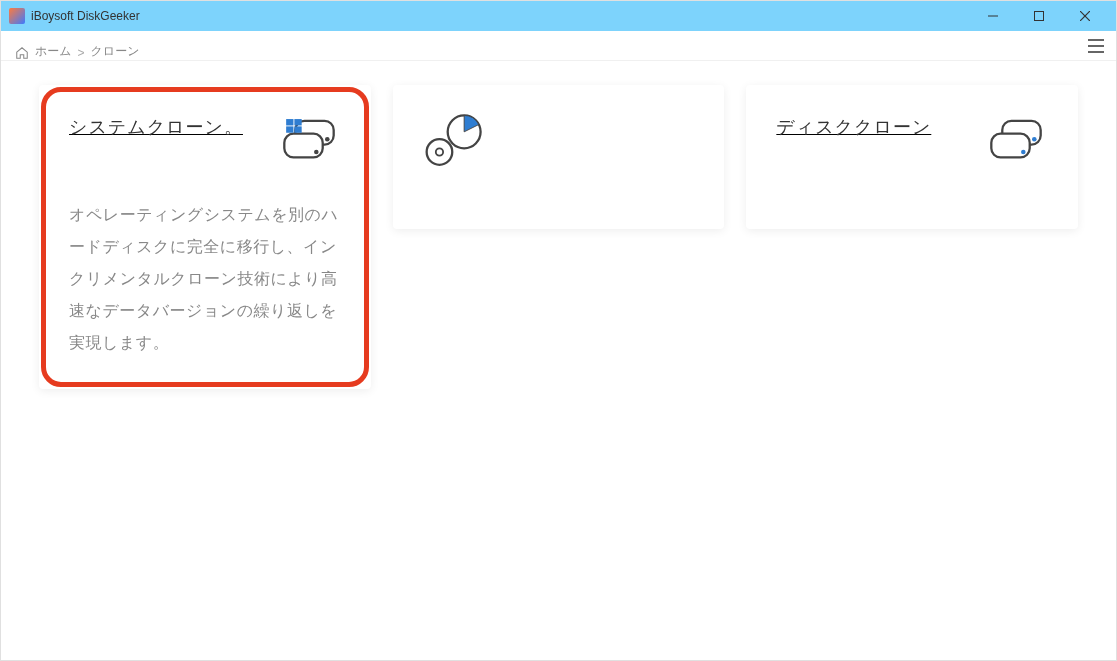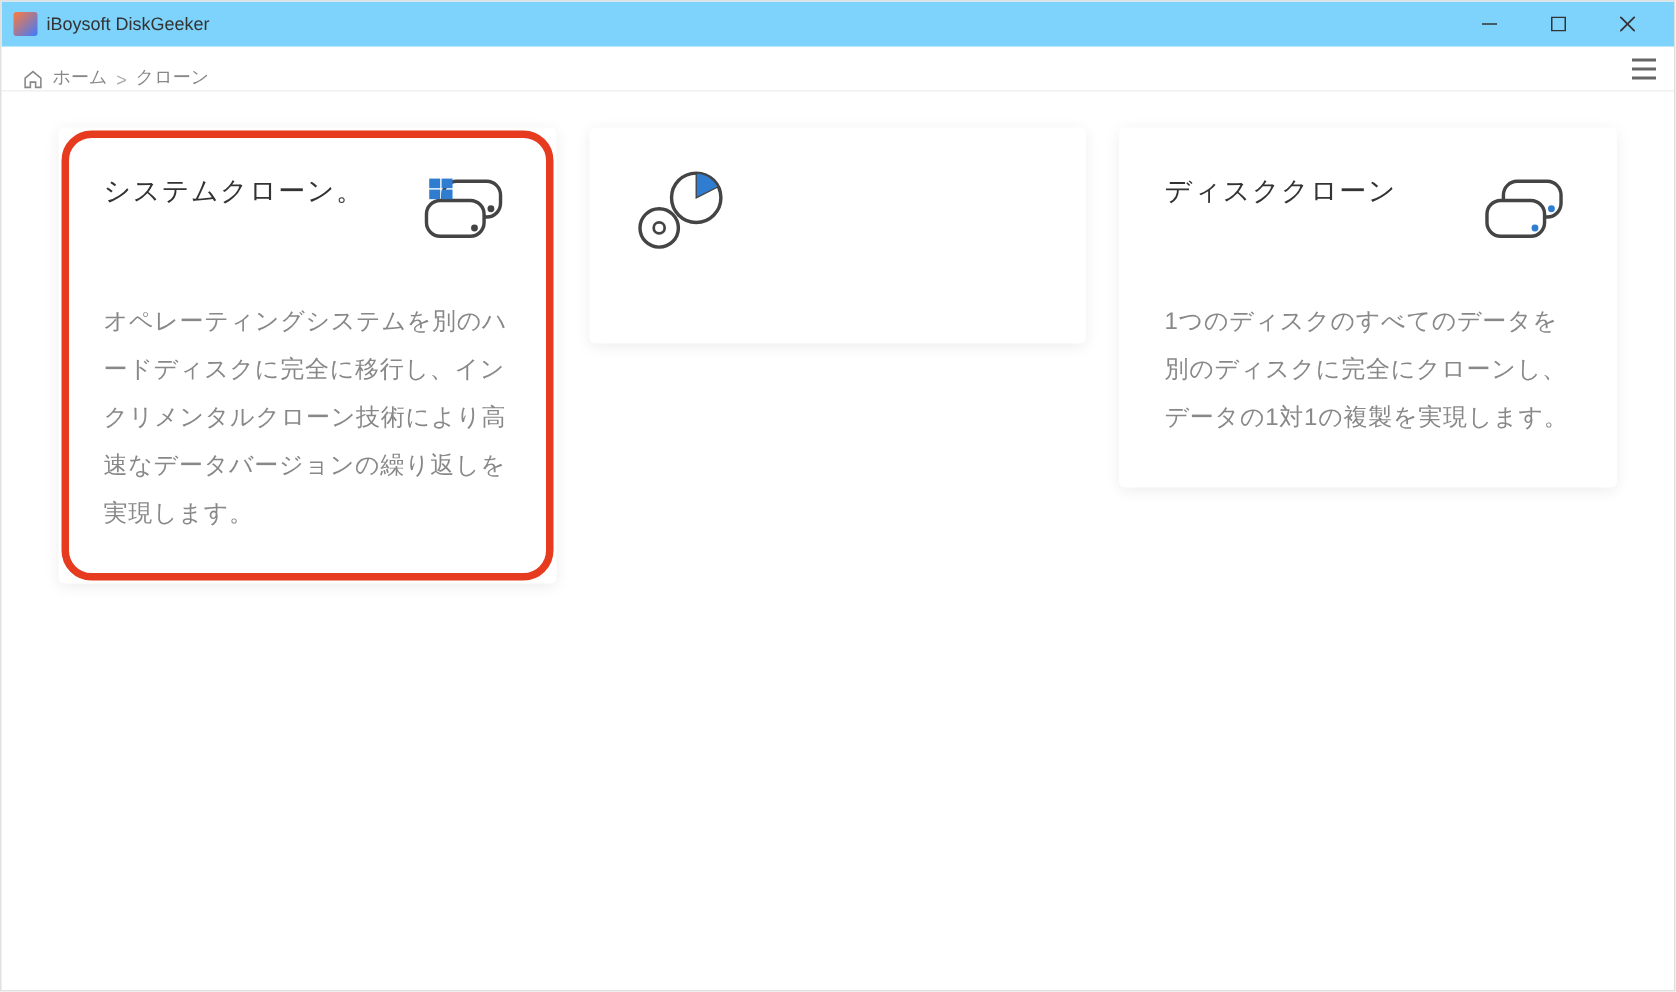--- a/index.html
+++ b/index.html
@@ -100,20 +100,21 @@
   border-radius: 20px;
   pointer-events: none;
 }
 .card-header {
   display: flex;
   align-items: flex-start;
   justify-content: space-between;
   gap: 28px;
   margin-bottom: 22px;
   min-height: 64px;
+  text-decoration: underline;
 }
 .card-title {
   font-size: 18px;
   color: #333;
   font-weight: 400;
   line-height: 1.6;
   letter-spacing: 1px;
 }
 .card-icon {
   width: 64px;
@@ -206,16 +207,15 @@
   <div class="card">
     <div class="card-header">
       <div class="card-title">ディスククローン</div>
       <svg class="card-icon" viewBox="0 0 70 60">
         <rect x="20" y="8" width="42" height="26" rx="10" fill="#fff" stroke="#444" stroke-width="2.5"></rect>
         <circle cx="55" cy="28" r="2.5" fill="#2f7dd1"></circle>
         <rect x="8" y="22" width="42" height="26" rx="10" fill="#fff" stroke="#444" stroke-width="2.5"></rect>
         <circle cx="43" cy="42" r="2.5" fill="#2f7dd1"></circle>
       </svg>
     </div>
-    <div class="card-desc">1つのディスクのすべてのデータを別のディスクに完全にクローンし、データの1対1の複製を実現します。</div>
   </div>
 
 </div>
 
 </body></html>

